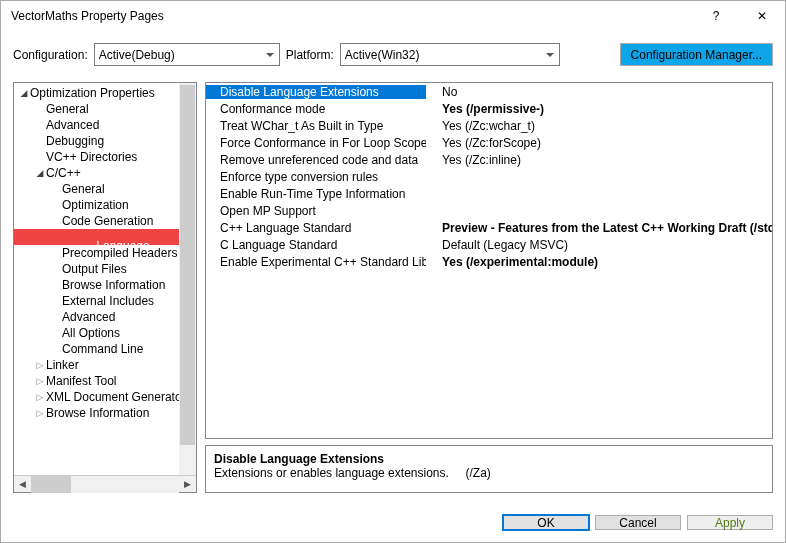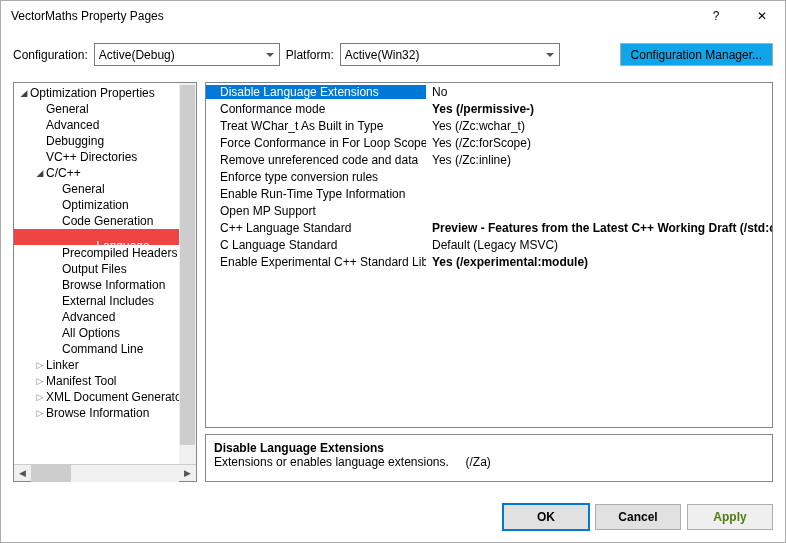--- a/index.html
+++ b/index.html
@@ -22,28 +22,28 @@
 .tree-hscroll { height: 17px; border-top: 1px solid #ccc; background: #f0f0f0; display: flex; align-items: center; }
 .tree-hscroll .arrow { width: 17px; height: 17px; display: flex; align-items: center; justify-content: center; font-size: 9px; color: #555; }
 .tree-hscroll .track { flex: 1; height: 17px; background: #f0f0f0; position: relative; }
 .tree-hscroll .thumb { position: absolute; left: 0; width: 40px; height: 17px; background: #cdcdcd; }
 .tree-vscroll { position: absolute; right: 0; top: 0; bottom: 17px; width: 17px; background: #f0f0f0; }
 .tree-vscroll .thumb { position: absolute; top: 2px; right: 1px; width: 15px; height: 360px; background: #cdcdcd; }
 .right { flex: 1; display: flex; flex-direction: column; gap: 6px; min-width: 0; }
 .grid { flex: 1; border: 1px solid #828790; overflow: hidden; }
 .grid-row { display: flex; height: 17px; align-items: center; }
 .grid-row .prop { width: 220px; padding-left: 14px; white-space: nowrap; overflow: hidden; }
-.grid-row .val { flex: 1; padding-left: 6px; white-space: nowrap; overflow: hidden; }
+.grid-row .val { flex: 1; padding-left: 16px; white-space: nowrap; overflow: hidden; }
 .grid-row.selected .prop { background: #0078d7; color: #fff; }
 .grid-row .val.bold { font-weight: bold; }
 .desc { border: 1px solid #828790; padding: 6px 8px; height: 48px; }
 .desc .dt { font-weight: bold; }
 .desc .dd { white-space: pre; }
 .footer { display: flex; justify-content: flex-end; gap: 6px; padding: 10px 12px 12px 12px; }
-.footer button { width: 86px; height: 26px; border: 1px solid #adadad; background: #e1e1e1; font-weight: bold; }
+.footer button { width: 86px; height: 15px; border: 1px solid #adadad; background: #e1e1e1; }
 .footer button.primary { border: 1px solid #0078d7; outline: 1px solid #0078d7; }
 .footer button.disabled { color: #4d7c0f; background: #efefef; text-align: center; }
 select { appearance: none; -webkit-appearance: none; background-image: none; padding-right: 18px; position: relative; }
 .sel-wrap { position: relative; display: inline-block; }
 .sel-wrap::after { content: ""; position: absolute; right: 6px; top: 50%; margin-top: -2px; border-left: 4px solid transparent; border-right: 4px solid transparent; border-top: 4px solid #555; pointer-events: none; }
 </style>
 </head>
 <body>
 
 <div class="titlebar">

